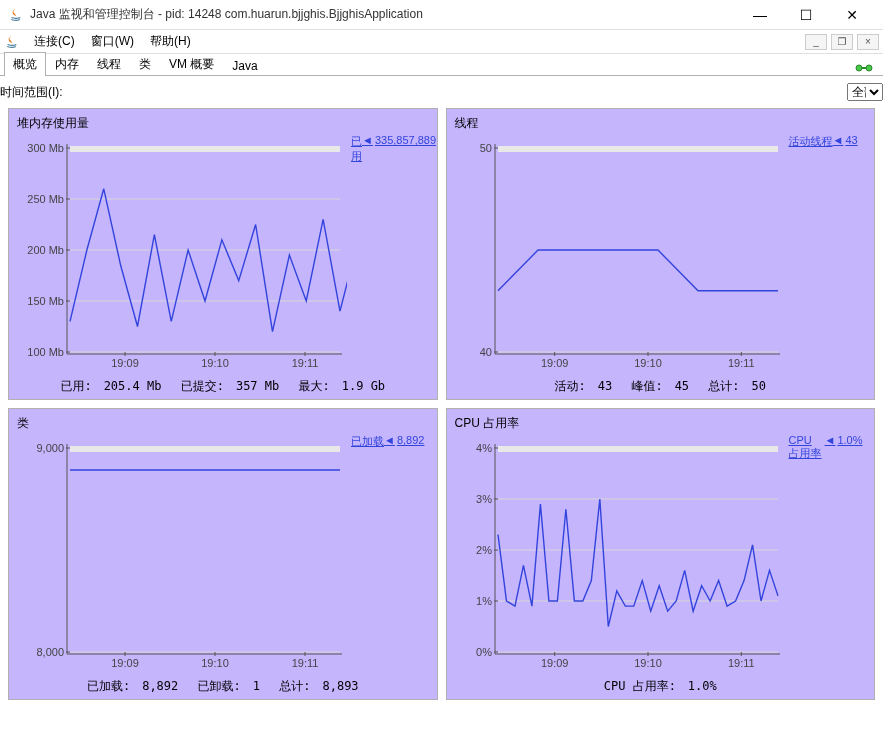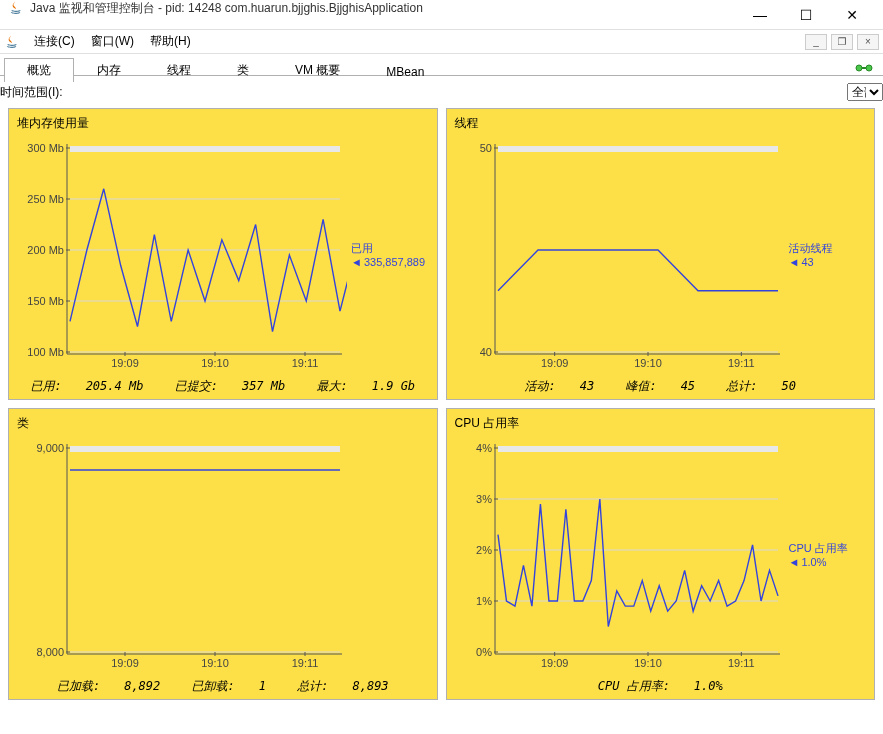--- a/index.html
+++ b/index.html
@@ -1,42 +1,42 @@
 <!DOCTYPE html>
 <html><head>
 <meta charset="utf-8">
 <style>
 * { box-sizing: border-box; margin: 0; padding: 0; }
 body { font-family: "Microsoft YaHei", sans-serif; font-size: 12px; background: #fff; color: #000; width: 883px; }
-.titlebar { height: 30px; display: flex; align-items: flex-start; padding: 0 8px; border-bottom: 1px solid #e0e0e0; }
+.titlebar { height: 30px; display: flex; align-items: center; padding: 0 8px; border-bottom: 1px solid #e0e0e0; }
 .titlebar .java-icon { width: 16px; height: 16px; margin-right: 6px; }
 .titlebar .title { flex: 1; color: #333; font-size: 12px; }
 .titlebar .winbtn { width: 46px; height: 30px; display: flex; align-items: center; justify-content: center; font-size: 14px; color: #000; }
 .menubar { height: 24px; display: flex; align-items: center; padding: 0 4px; border-bottom: 1px solid #e0e0e0; }
 .menubar .java-icon { width: 16px; height: 16px; margin-right: 6px; }
 .menubar .menu { padding: 0 8px; font-size: 12px; cursor: pointer; }
 .menubar .spacer { flex: 1; }
 .menubar .mdi { width: 22px; height: 16px; border: 1px solid #ccc; margin-left: 4px; display: flex; align-items: center; justify-content: center; font-size: 10px; color: #555; background: #f5f5f5; }
 .tabstrip { height: 22px; display: flex; align-items: flex-end; padding: 0 4px; border-bottom: 1px solid #b0b0b0; position: relative; }
-.tab { padding: 3px 22px; font-size: 12px; border: 1px solid transparent; border-bottom: none; cursor: pointer; position: relative; top: 7px; text-align: right; }
+.tab { padding: 3px 8px; font-size: 12px; border: 1px solid transparent; border-bottom: none; cursor: pointer; position: relative; top: 1px; text-align: right; }
 .tab.active { border-color: #b0b0b0; background: #fff; }
 .tabstrip .spacer { flex: 1; }
 .conn-icon { width: 18px; height: 14px; margin-right: 6px; }
 .rangebar { height: 32px; display: flex; align-items: center; justify-content: space-between; gap: 15px; }
 .rangebar select { font-size: 12px; width: 36px; }
 .grid { display: grid; grid-template-columns: 1fr 1fr; gap: 8px; padding: 0 8px 8px 8px; }
-.card { border: 1px solid #b0b0b0; padding: 6px 8px 4px 8px; background: #fde047; }
+.card { border: 1px solid #b0b0b0; padding: 6px 8px 4px 8px; background: #c4b5fd; }
 .card-title { font-size: 12px; margin-bottom: 2px; }
 .chart-wrap { display: flex; }
 .chart { position: relative; }
 .chart svg { display: block; }
-.legend-side { width: 78px; display: flex; flex-direction: column; justify-content: center; font-size: 11px; color: #3344dd; padding-left: 4px; }
+.legend-side { width: 78px; display: flex; font-size: 11px; color: #3344dd; padding-left: 4px; text-decoration: underline; }
 .legend-side .mark { color: #3344dd; margin-right: 2px; }
 .bottom-stats { font-size: 12px; font-family: "SimSun", monospace; text-align: center; padding-top: 4px; letter-spacing: 0; }
-.bottom-stats span { margin: 0 12px; font-style: italic; }
+.bottom-stats span { margin: 0 6px; }
 .axis-text { font-size: 11px; fill: #444; font-family: sans-serif; }
 .grid-line { stroke: #d8d8d8; stroke-width: 1; }
 .axis-line { stroke: #555; stroke-width: 1; }
 .data-line { stroke: #3344dd; stroke-width: 1.4; fill: none; }
 </style>
 </head>
 <body>
 
 <div class="titlebar">
   <svg class="java-icon" viewBox="0 0 16 16">
@@ -62,21 +62,21 @@
   <div class="mdi">❐</div>
   <div class="mdi">×</div>
 </div>
 
 <div class="tabstrip">
   <div class="tab active">概览</div>
   <div class="tab">内存</div>
   <div class="tab">线程</div>
   <div class="tab">类</div>
   <div class="tab">VM 概要</div>
-  <div class="tab">MBean</div>
+  <div class="tab">Java</div>
   <div class="spacer"></div>
   <svg class="conn-icon" viewBox="0 0 18 14">
       <line x1="1" y1="7" x2="17" y2="7" stroke="#2a8a2a" stroke-width="2"></line>
       <circle cx="4" cy="7" r="3" fill="#4ac64a" stroke="#2a8a2a"></circle>
       <circle cx="14" cy="7" r="3" fill="#4ac64a" stroke="#2a8a2a"></circle>
     </svg>
 </div>
 
 <div class="rangebar">
   <span>时间范围(I):</span>
@@ -192,20 +192,24 @@
               <text class="axis-text" x="108" y="233" text-anchor="middle">19:09</text>
               <line class="axis-line" x1="198" y1="218" x2="198" y2="222"></line>
               <text class="axis-text" x="198" y="233" text-anchor="middle">19:10</text>
               <line class="axis-line" x1="288" y1="218" x2="288" y2="222"></line>
               <text class="axis-text" x="288" y="233" text-anchor="middle">19:11</text>
             </g>
           <rect x="53" y="12" width="270" height="6" fill="#e8e8e8"></rect>
           <polyline id="classes-line" class="data-line" points="53,36.03200000000001 323,36.03200000000001"></polyline>
         </svg>
       </div>
+      <div class="legend-side">
+        <div><span>已加载</span></div>
+        <div><span class="mark">◄</span><span>8,892</span></div>
+      </div>
     </div>
     <div class="bottom-stats">
       <span>已加载:</span><span>8,892</span>
       <span>已卸载:</span><span>1</span>
       <span>总计:</span><span>8,893</span>
     </div>
   </div>
 
   <div class="card">
     <div class="card-title">CPU 占用率</div>

